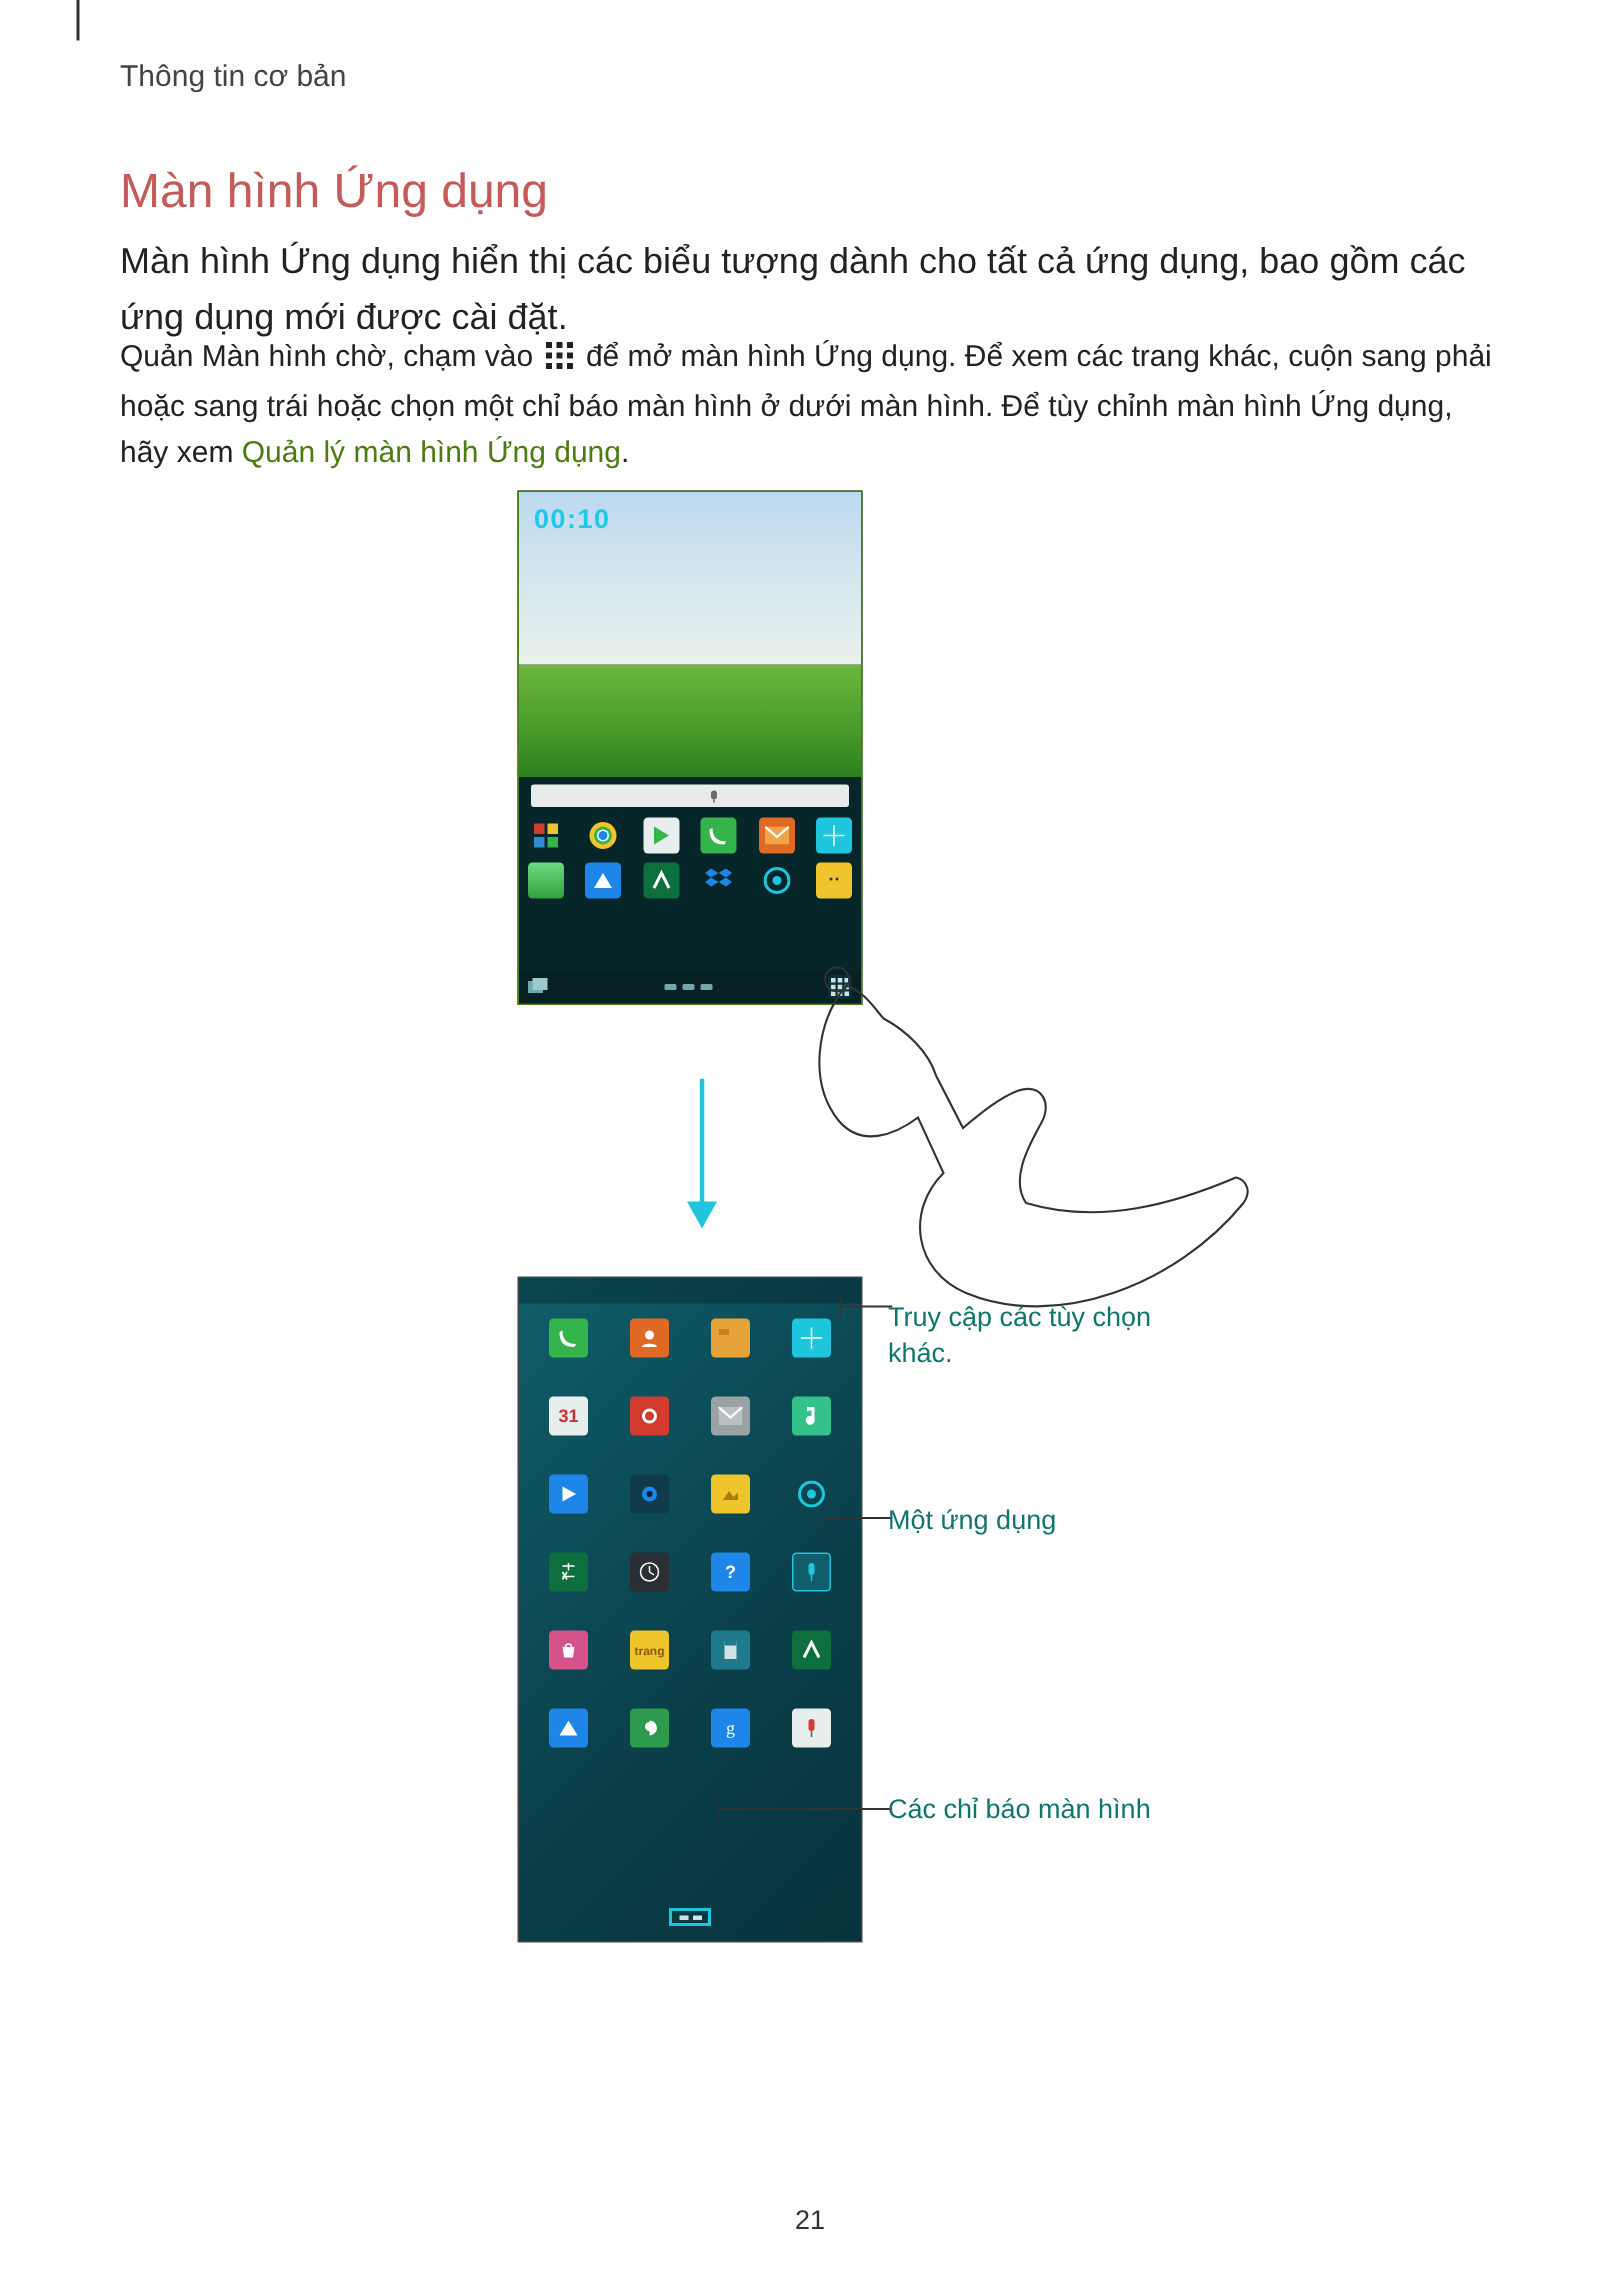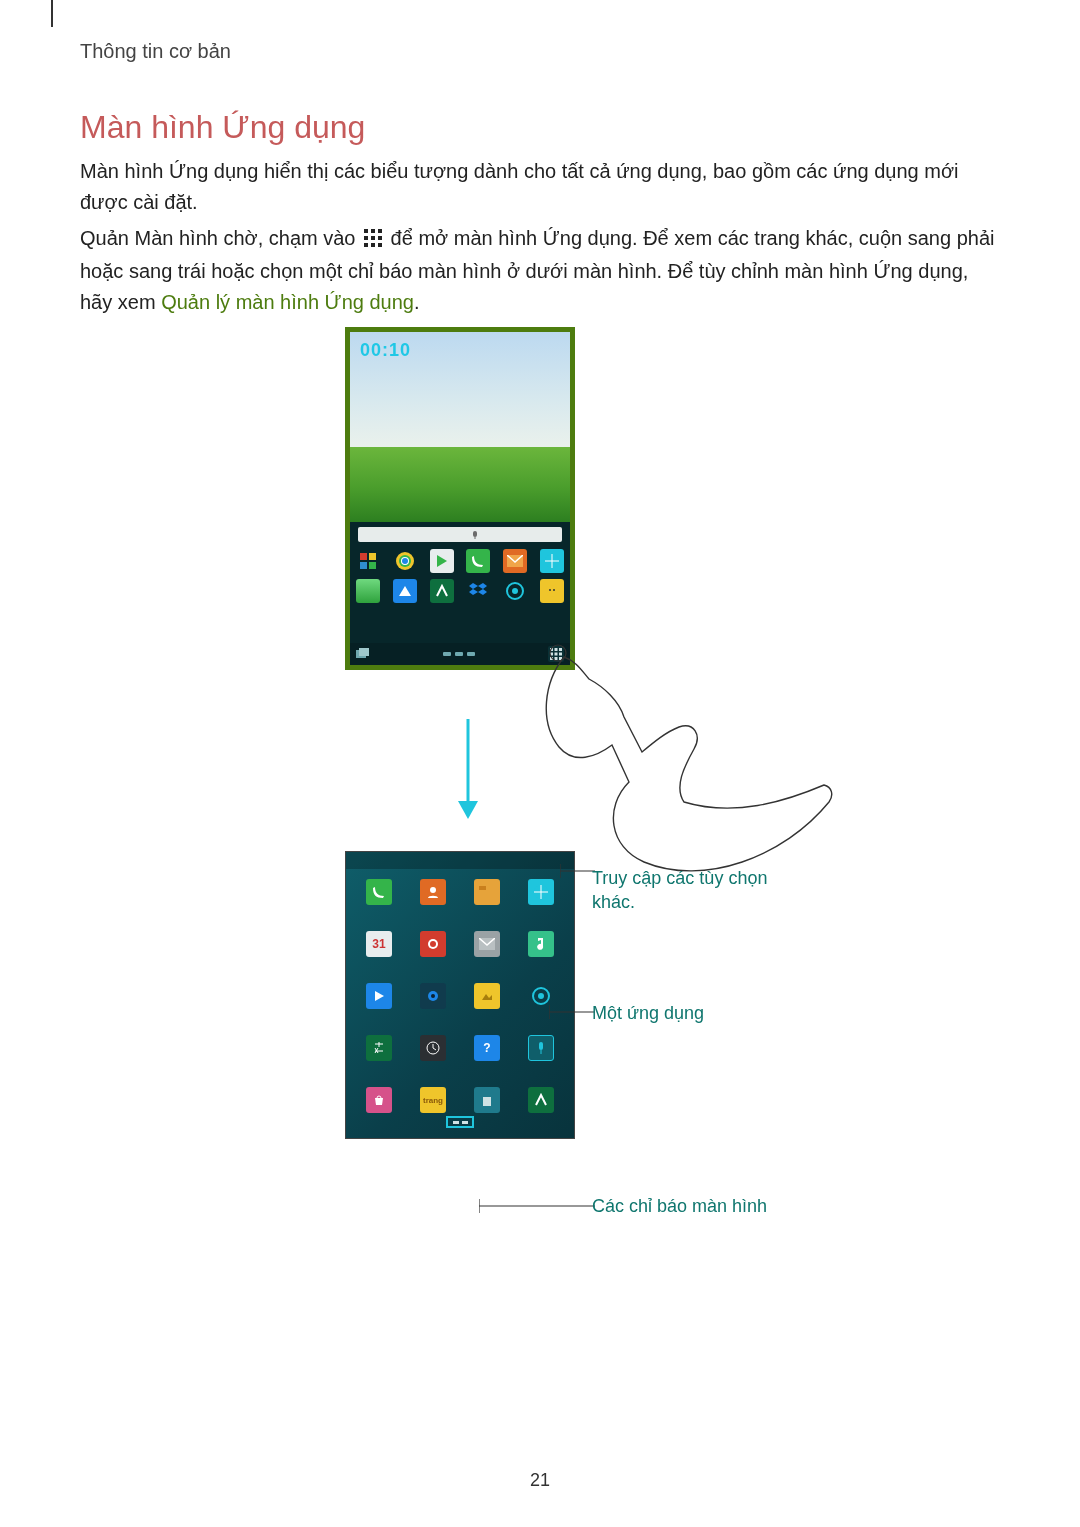--- a/index.html
+++ b/index.html
@@ -33,21 +33,21 @@
     left: 80px;
     font-size: 32px;
     font-weight: normal;
     color: #c55a5a;
   }
   .body-para-1 {
     position: absolute;
     top: 156px;
     left: 80px;
     right: 80px;
-    font-size: 20px;
+    font-size: 24px;
     line-height: 1.55;
     color: #222;
   }
   .body-para-2 {
     position: absolute;
     top: 223px;
     left: 80px;
     right: 80px;
     font-size: 20px;
     line-height: 1.55;
@@ -62,21 +62,21 @@
     color: #4d7c0f;
     cursor: pointer;
   }
   
   .tablet-1 {
     position: absolute;
     top: 327px;
     left: 345px;
     width: 230px;
     height: 343px;
-    border: 5px solid #4d7c0f;
+    border: 1px solid #4d7c0f;
     overflow: hidden;
     background: #07262a;
   }
   .tablet-1 .wallpaper {
     height: 190px;
     display: flex;
     flex-direction: column;
   }
   .tablet-1 .sky {
     height: 115px;
@@ -164,21 +164,21 @@
     left: 453px;
     width: 30px;
     height: 100px;
   }
   
   .tablet-2 {
     position: absolute;
     top: 851px;
     left: 345px;
     width: 230px;
-    height: 288px;
+    height: 444px;
     border: 1px solid #444;
     overflow: hidden;
     background: linear-gradient(135deg,#0f5e6a,#0a3f4a 60%,#08333c);
   }
   .tablet-2 .top-strip {
     height: 17px;
     background: rgba(0,0,0,0.25);
   }
   .tablet-2 .app-grid {
     padding: 10px 14px 0 14px;

